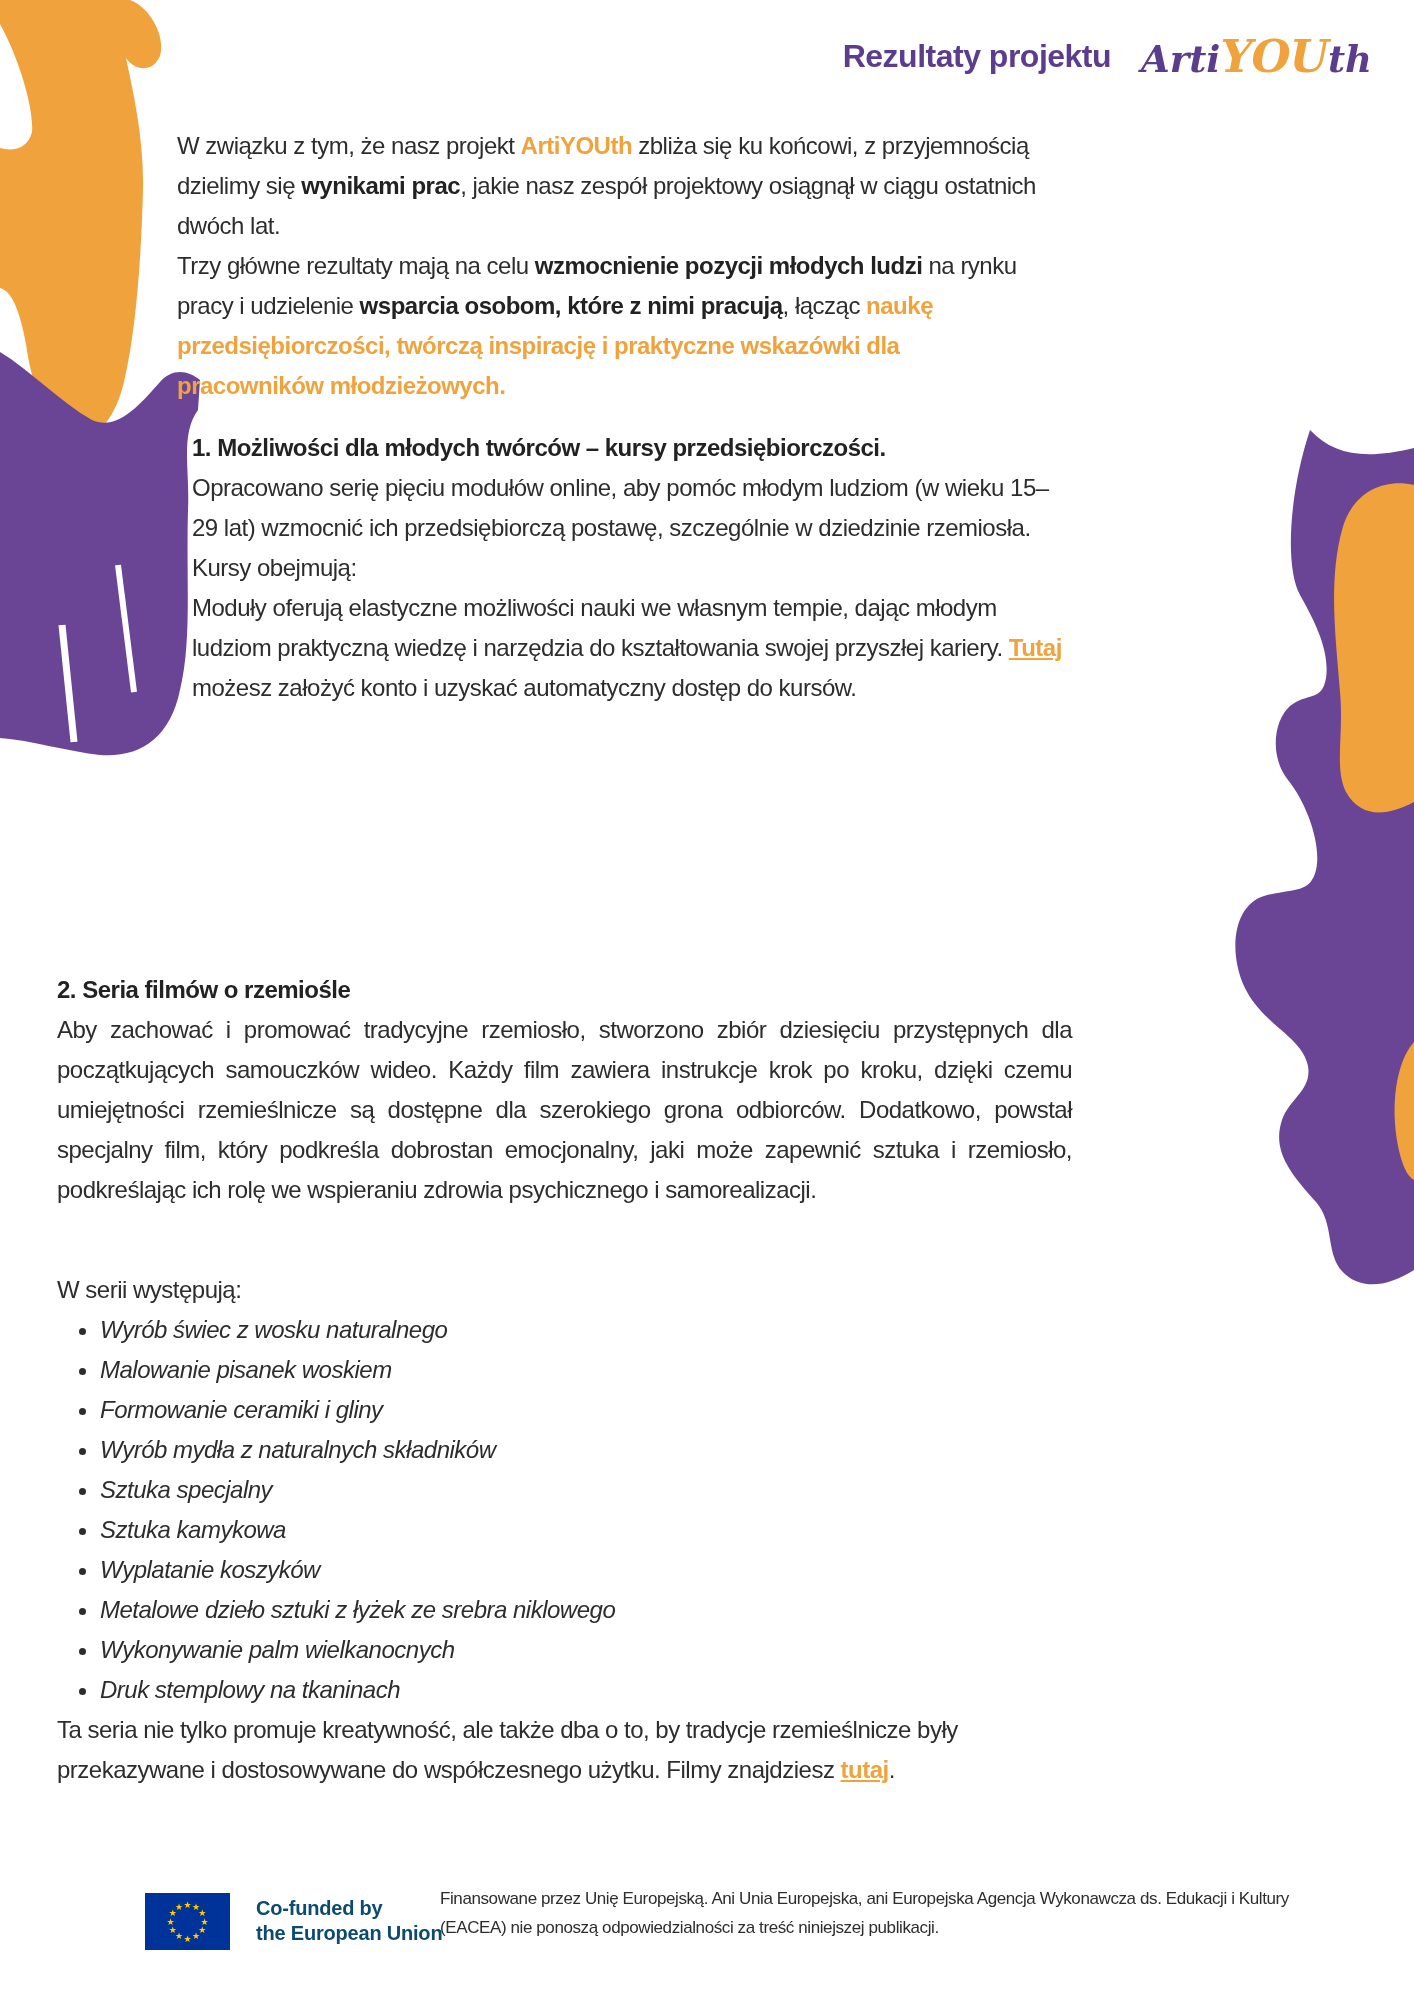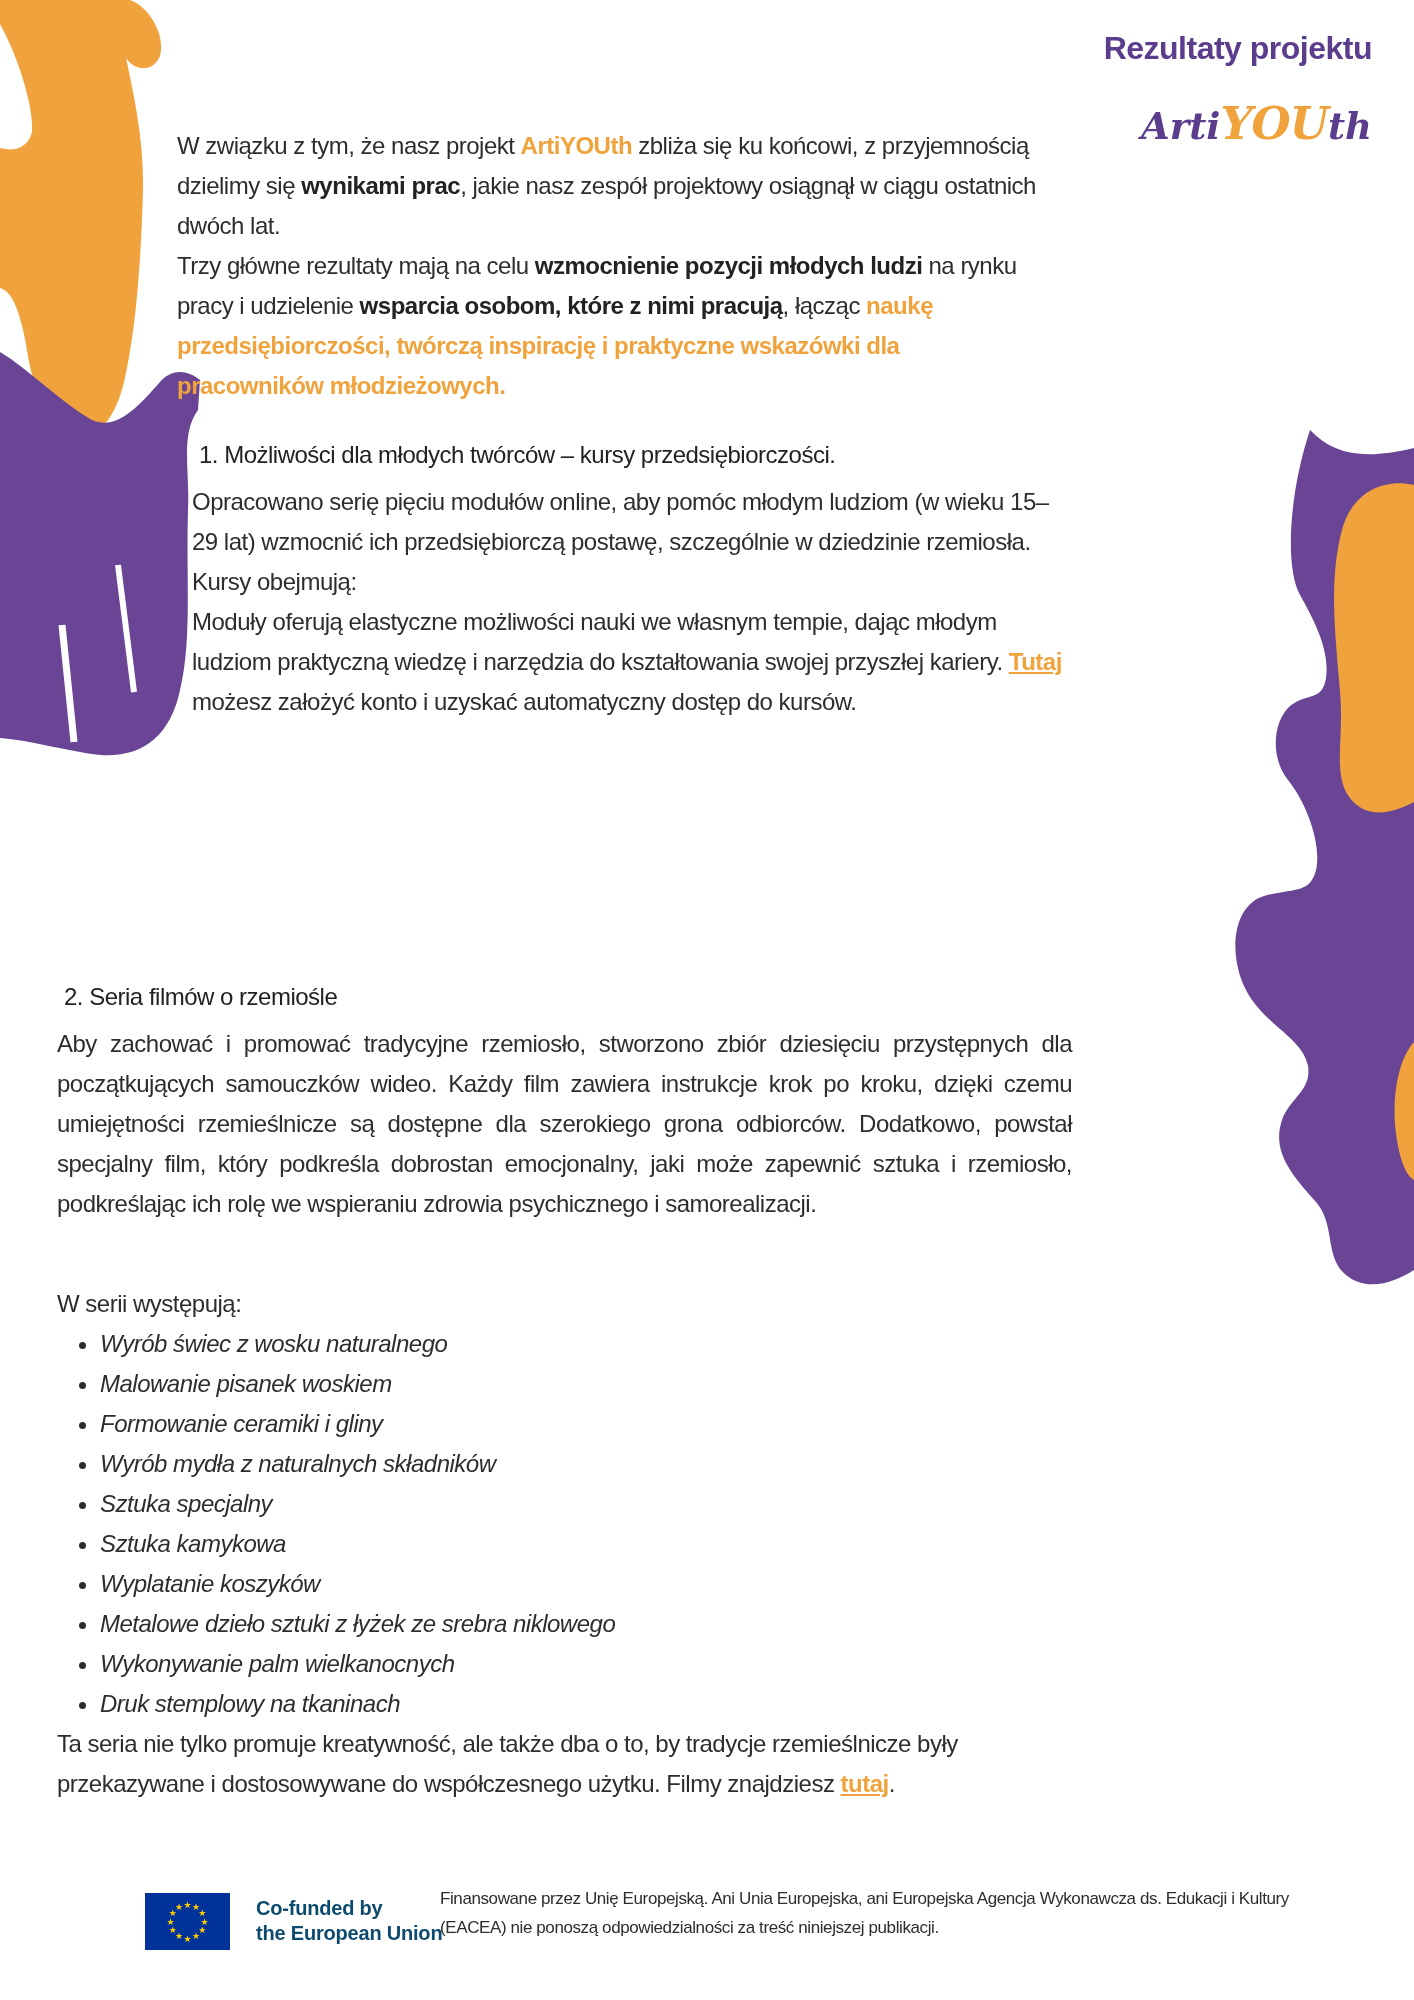--- a/index.html
+++ b/index.html
@@ -4,36 +4,36 @@
 <style>
   html,body{margin:0;padding:0;background:#ffffff;}
   .page{
     position:relative;width:1414px;height:2000px;overflow:hidden;background:#fff;
     font-family:"Liberation Sans", sans-serif;color:#2d2d2d;
   }
   .deco{position:absolute;pointer-events:none;}
   .deco svg{display:block;}
 
   
-  .header{position:absolute;top:30px;right:42px;display:flex;align-items:flex-end;gap:30px;flex-direction:column;}
+  .header{position:absolute;top:30px;right:42px;display:flex;align-items:center;gap:30px;}
   .header-title{font-size:32px;font-weight:700;color:#5b3c8d;letter-spacing:-0.5px;}
   .logo{font-family:"DejaVu Serif", serif;font-style:italic;white-space:nowrap;}
   .logo .lp{color:#5b3c8d;font-size:37px;font-weight:600;}
   .logo .lo{color:#f0a33c;font-size:45px;font-weight:700;letter-spacing:-1px;}
 
   
   .tblock{font-size:24px;line-height:40px;letter-spacing:-0.5px;}
   .tblock p{margin:0;}
   .b{font-weight:700;color:#222;}
   .ob{font-weight:700;color:#f0a33c;}
   .link{font-weight:700;color:#f0a33c;text-decoration:underline;cursor:pointer;}
 
   .intro{position:absolute;left:177px;top:126px;width:872px;}
   .sec1{position:absolute;left:192px;top:428px;width:880px;}
-  .sec1 h3,.sec2 h3{margin:7px;font-size:24px;line-height:40px;font-weight:400;color:#222;}
+  .sec1 h3,.sec2 h3{margin:0;font-size:24px;line-height:40px;font-weight:700;color:#222;}
   .sec1 ul{margin:0;padding-left:51px;}
   .sec1 li,.sec2 li{line-height:40px;}
   .sec2{position:absolute;left:57px;top:970px;width:1015px;}
   .sec2 .just{text-align:justify;}
   .sec2 .list-intro{margin-top:60px;}
   .sec2 ul{margin:0;padding-left:43px;font-style:italic;}
 
   
   .eu-flag{position:absolute;left:145px;top:1893px;width:85px;height:57px;}
   .eu-label{position:absolute;left:256px;top:1896px;font-size:20px;line-height:25px;font-weight:700;color:#0c4a6e;letter-spacing:-0.2px;}

